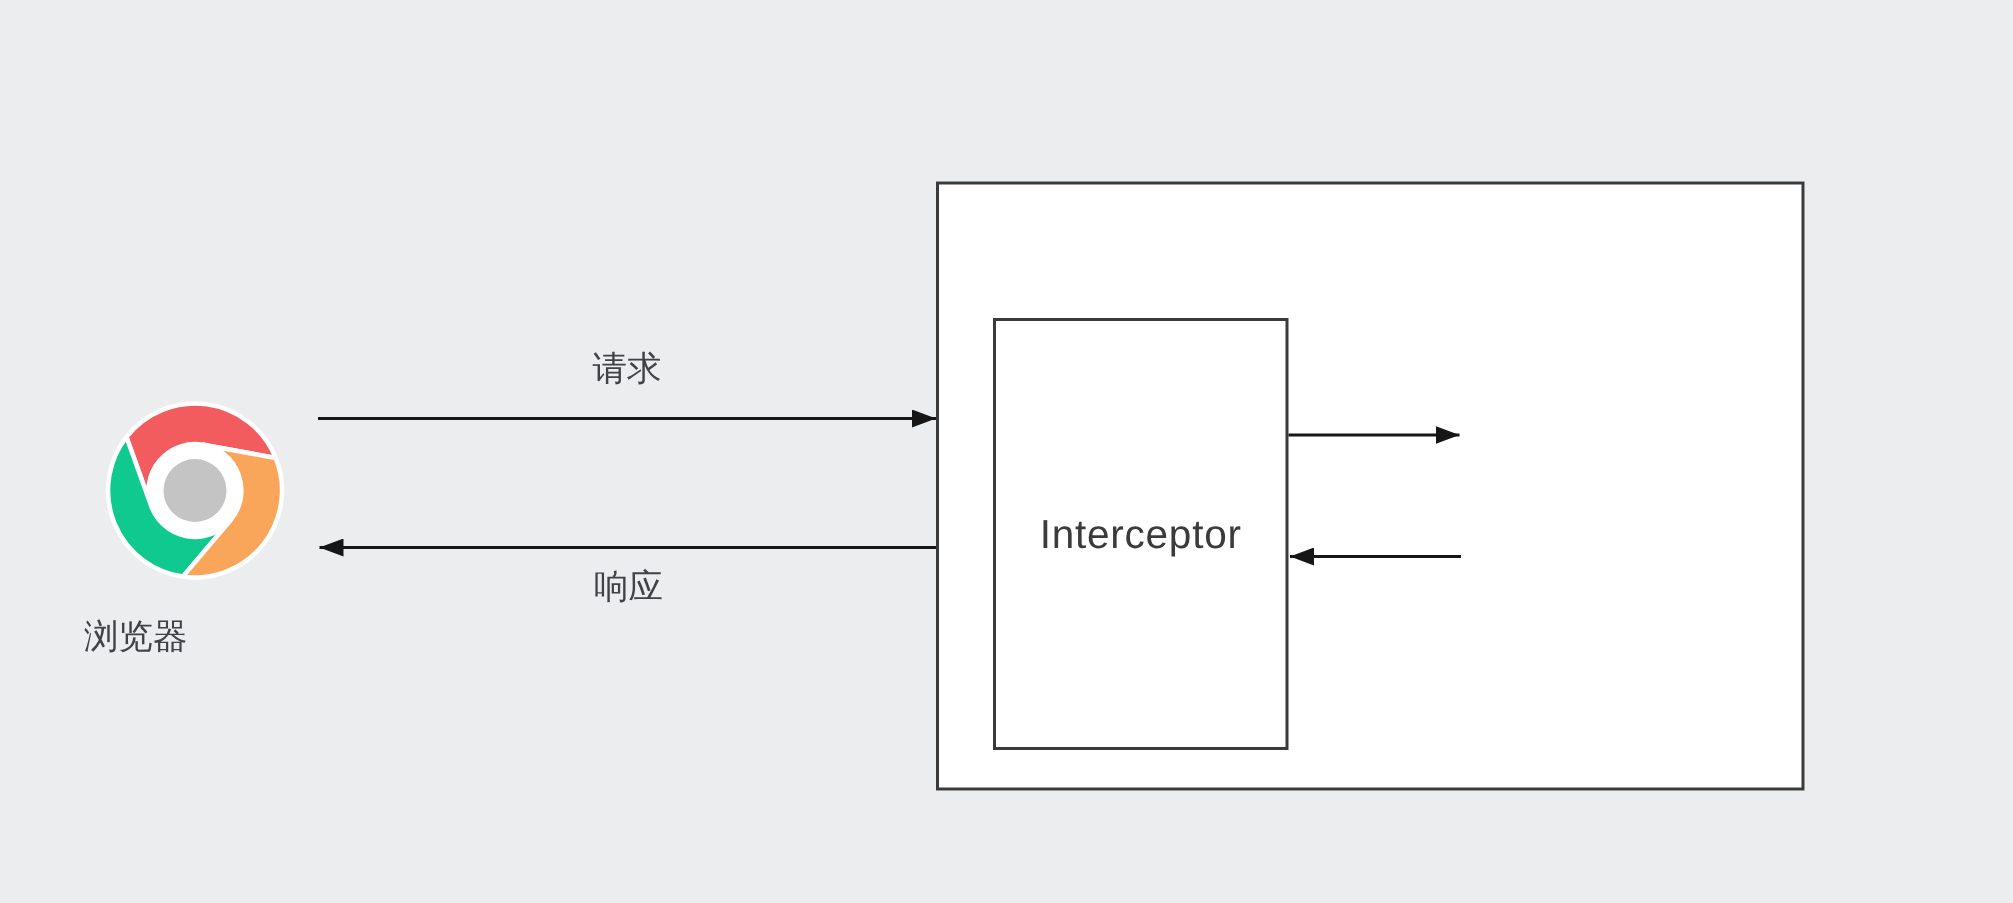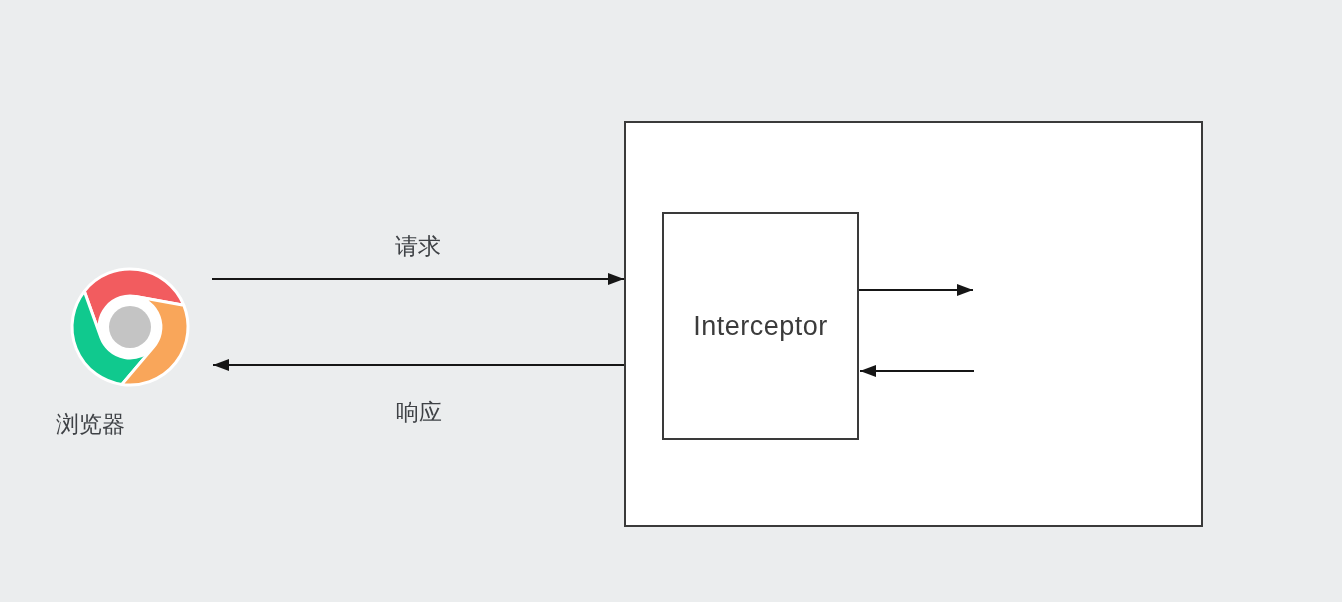--- a/index.html
+++ b/index.html
@@ -13,21 +13,21 @@
   }
   .abs { position: absolute; }
   .box {
     position: absolute;
     background: #ffffff;
     border: 2px solid #3a3a3a;
     box-sizing: border-box;
   }
   .outer-box { left:624px; top:121px; width:579px; height:406px; }
   .interceptor-box {
-    left:662px; top:212px; width:197px; height:228px;
+    left:662px; top:212px; width:197px; height:288px;
     display:flex; align-items:center; justify-content:center;
   }
   .controller-box {
     left:974px; top:232px; width:184px; height:184px;
     border-radius: 9px;
     display:flex; align-items:center; justify-content:center;
   }
   .node-label {
     font-size: 27px;
     color: #3b3b3b;
@@ -82,15 +82,15 @@
         <path d="M0,0 L16,6 L0,12 Z" fill="#161616"></path>
       </marker>
     </defs>
     <line x1="212" y1="279" x2="624" y2="279" stroke-width="2" marker-end="url(#head)" stroke="#161616"></line>
     <line x1="624" y1="365" x2="213" y2="365" stroke-width="2" marker-end="url(#head)" stroke="#161616"></line>
     <line x1="859" y1="290" x2="973" y2="290" stroke-width="2" marker-end="url(#head)" stroke="#161616"></line>
     <line x1="974" y1="371" x2="860" y2="371" stroke-width="2" marker-end="url(#head)" stroke="#161616"></line>
   </svg>
 
   <div class="edge-label" style="left:382px; top:246px;">请求</div>
-  <div class="edge-label" style="left:383px; top:412px;">响应</div>
+  <div class="edge-label" style="left:383px; top:391px;">响应</div>
 
 </div>
 
 </body></html>

